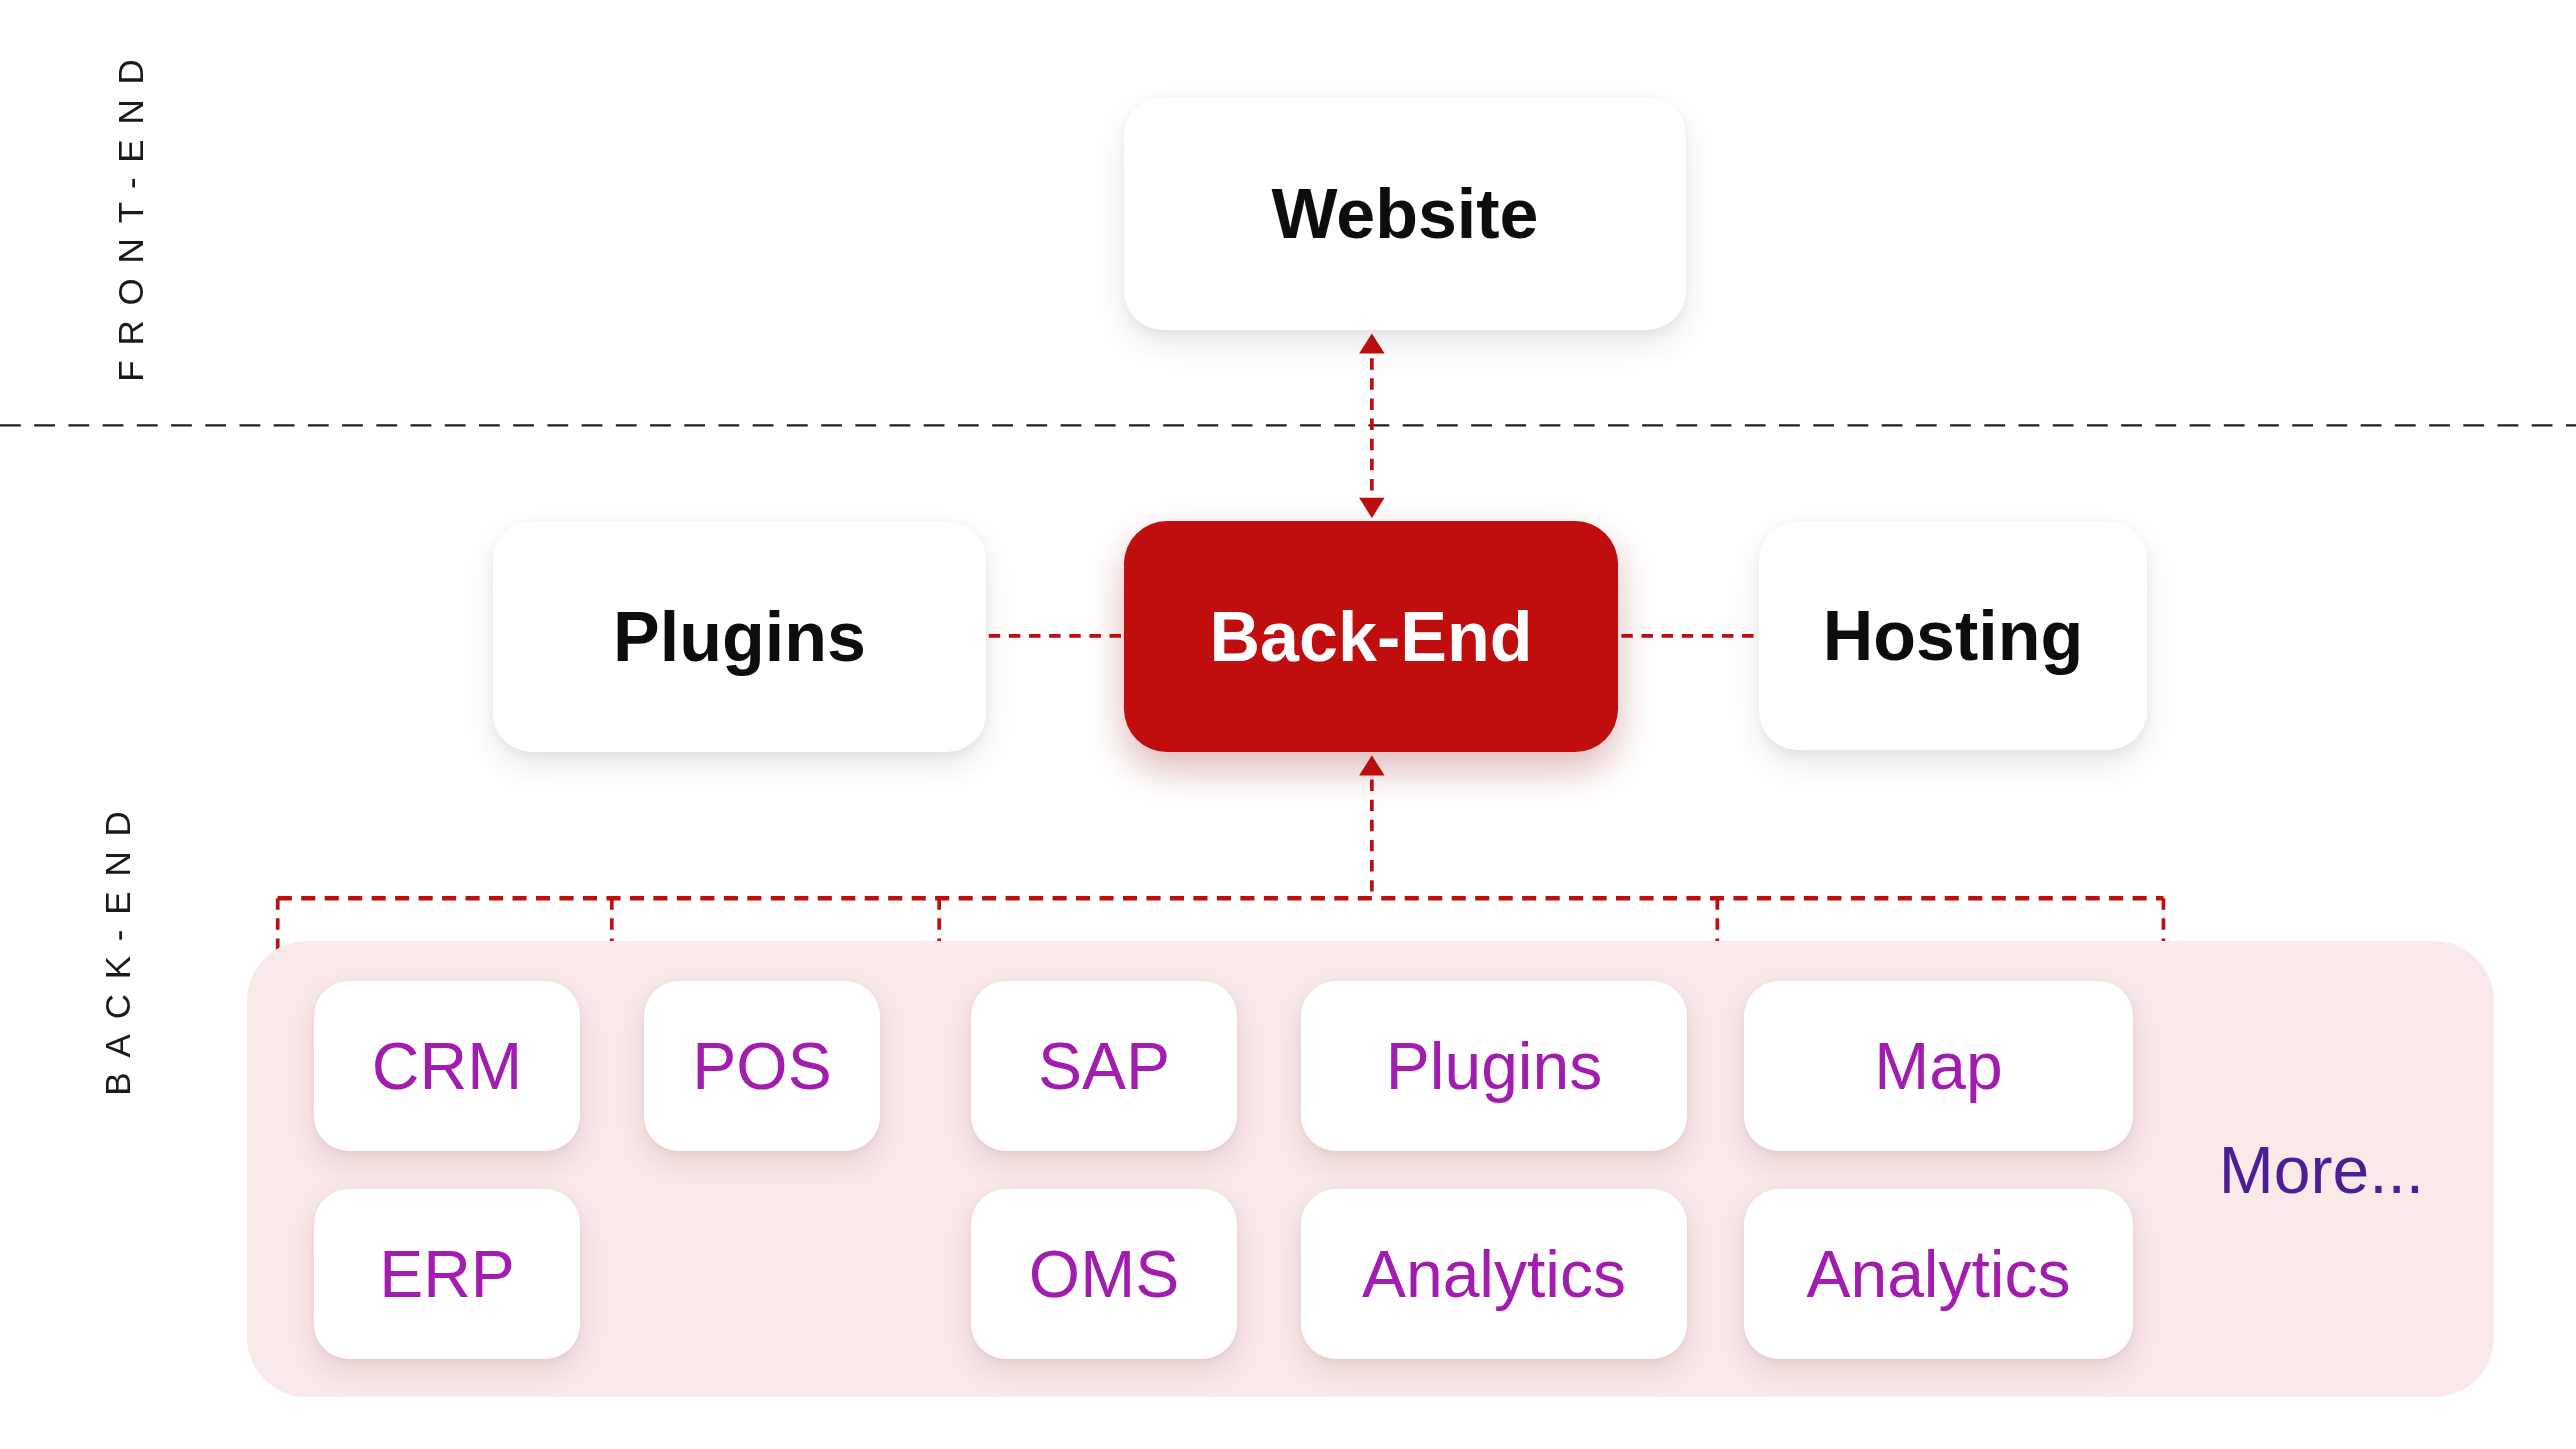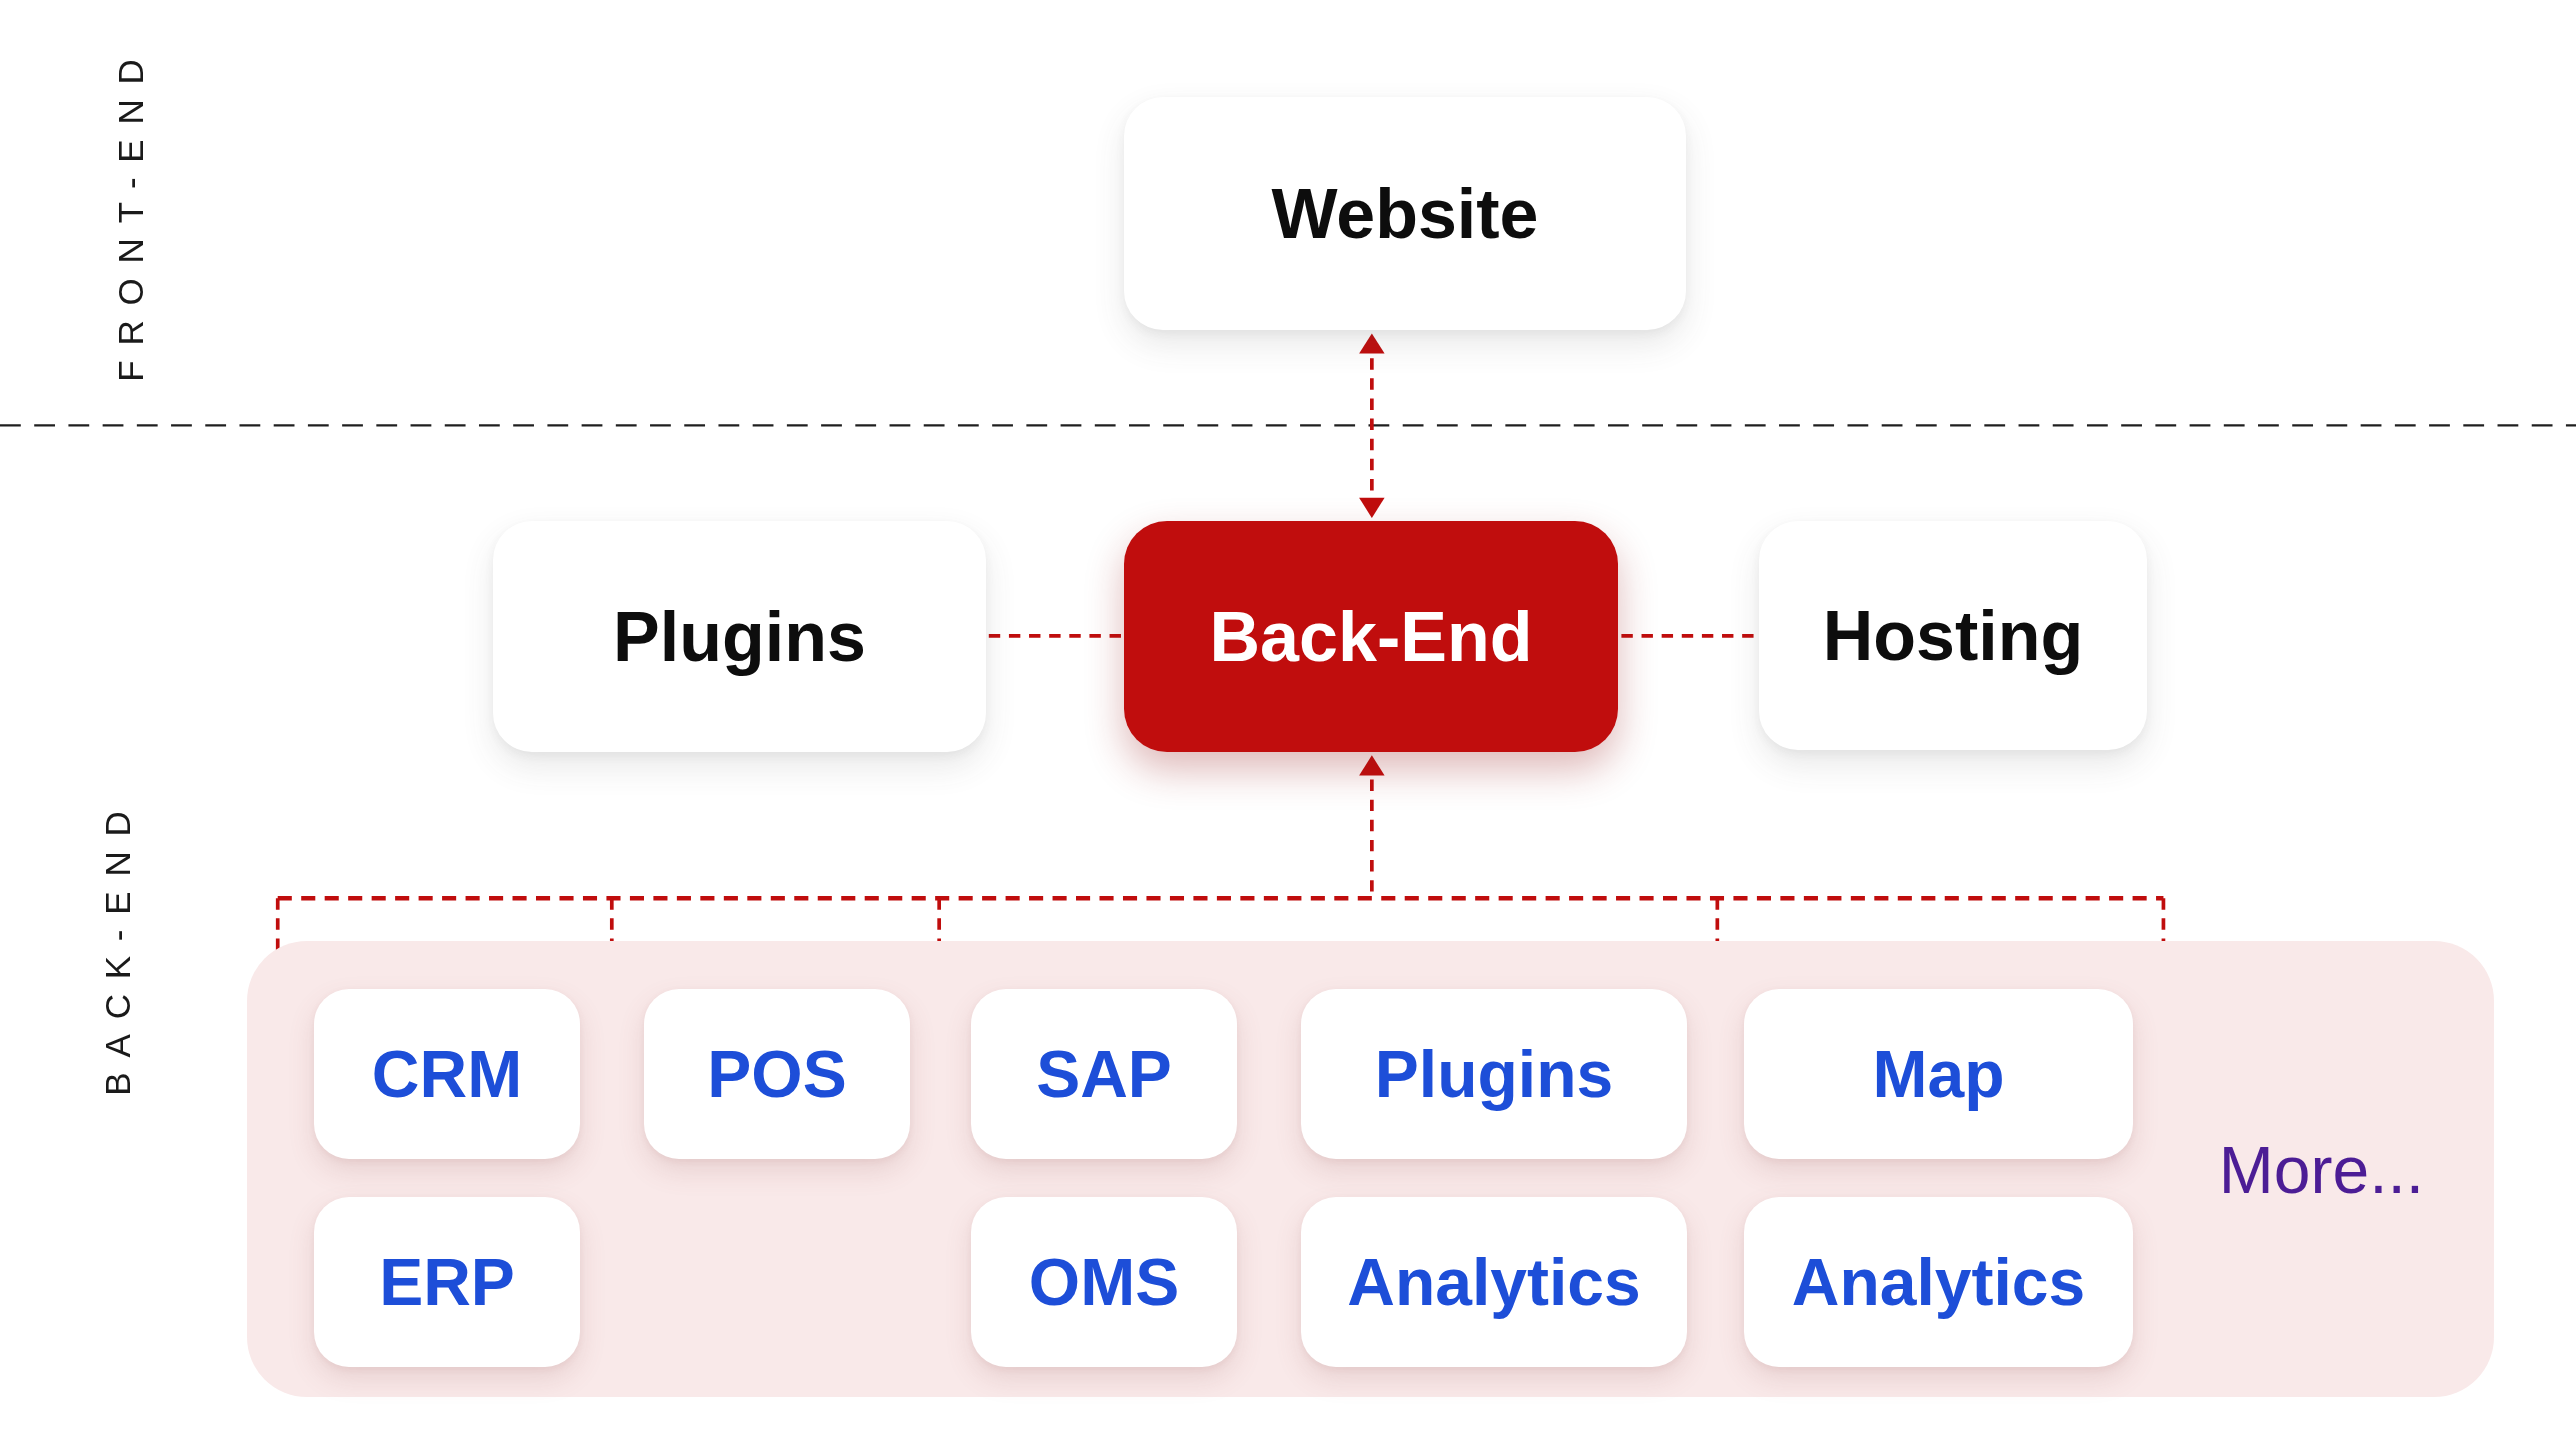--- a/index.html
+++ b/index.html
@@ -42,28 +42,27 @@
   #backend{left:1124px;top:521px;width:494px;height:231px;background:var(--accent-red);color:var(--backend-text);border-radius:43px;box-shadow:0 17.4px 38px rgba(150,25,25,.30);}
   #hosting{left:1759px;top:521px;width:388px;height:229px;}
 
   .panel{
     position:absolute;left:247px;top:941px;width:2247px;height:456px;
     background:var(--panel-pink);border-radius:60px;
   }
   .inode{
     position:absolute;display:flex;align-items:center;justify-content:center;
     background:var(--box-bg);border-radius:35px;
-    font-size:66px;font-weight:700;color:#1d4ed8;
+    font-size:66px;font-weight:400;color:#a21caf;
     box-shadow:0 12px 27px rgba(150,90,90,.16), 0 2.7px 6.7px rgba(150,90,90,.08);
-    margin-top:8px;
   }
   .r1{top:981px;height:170px;}
   .r2{top:1189px;height:170px;}
   .c1{left:314px;width:266px;}
-  .c2{left:644px;width:266px;}
+  .c2{left:644px;width:236px;}
   .c3{left:971px;width:266px;}
   .c4{left:1301px;width:386px;}
   .c5{left:1744px;width:389px;}
   .more{
     position:absolute;left:2174px;top:1128px;width:295px;height:83px;
     display:flex;align-items:center;justify-content:center;
     font-size:66px;font-weight:400;color:#4c1d95;
   }
 </style>
 </head>

